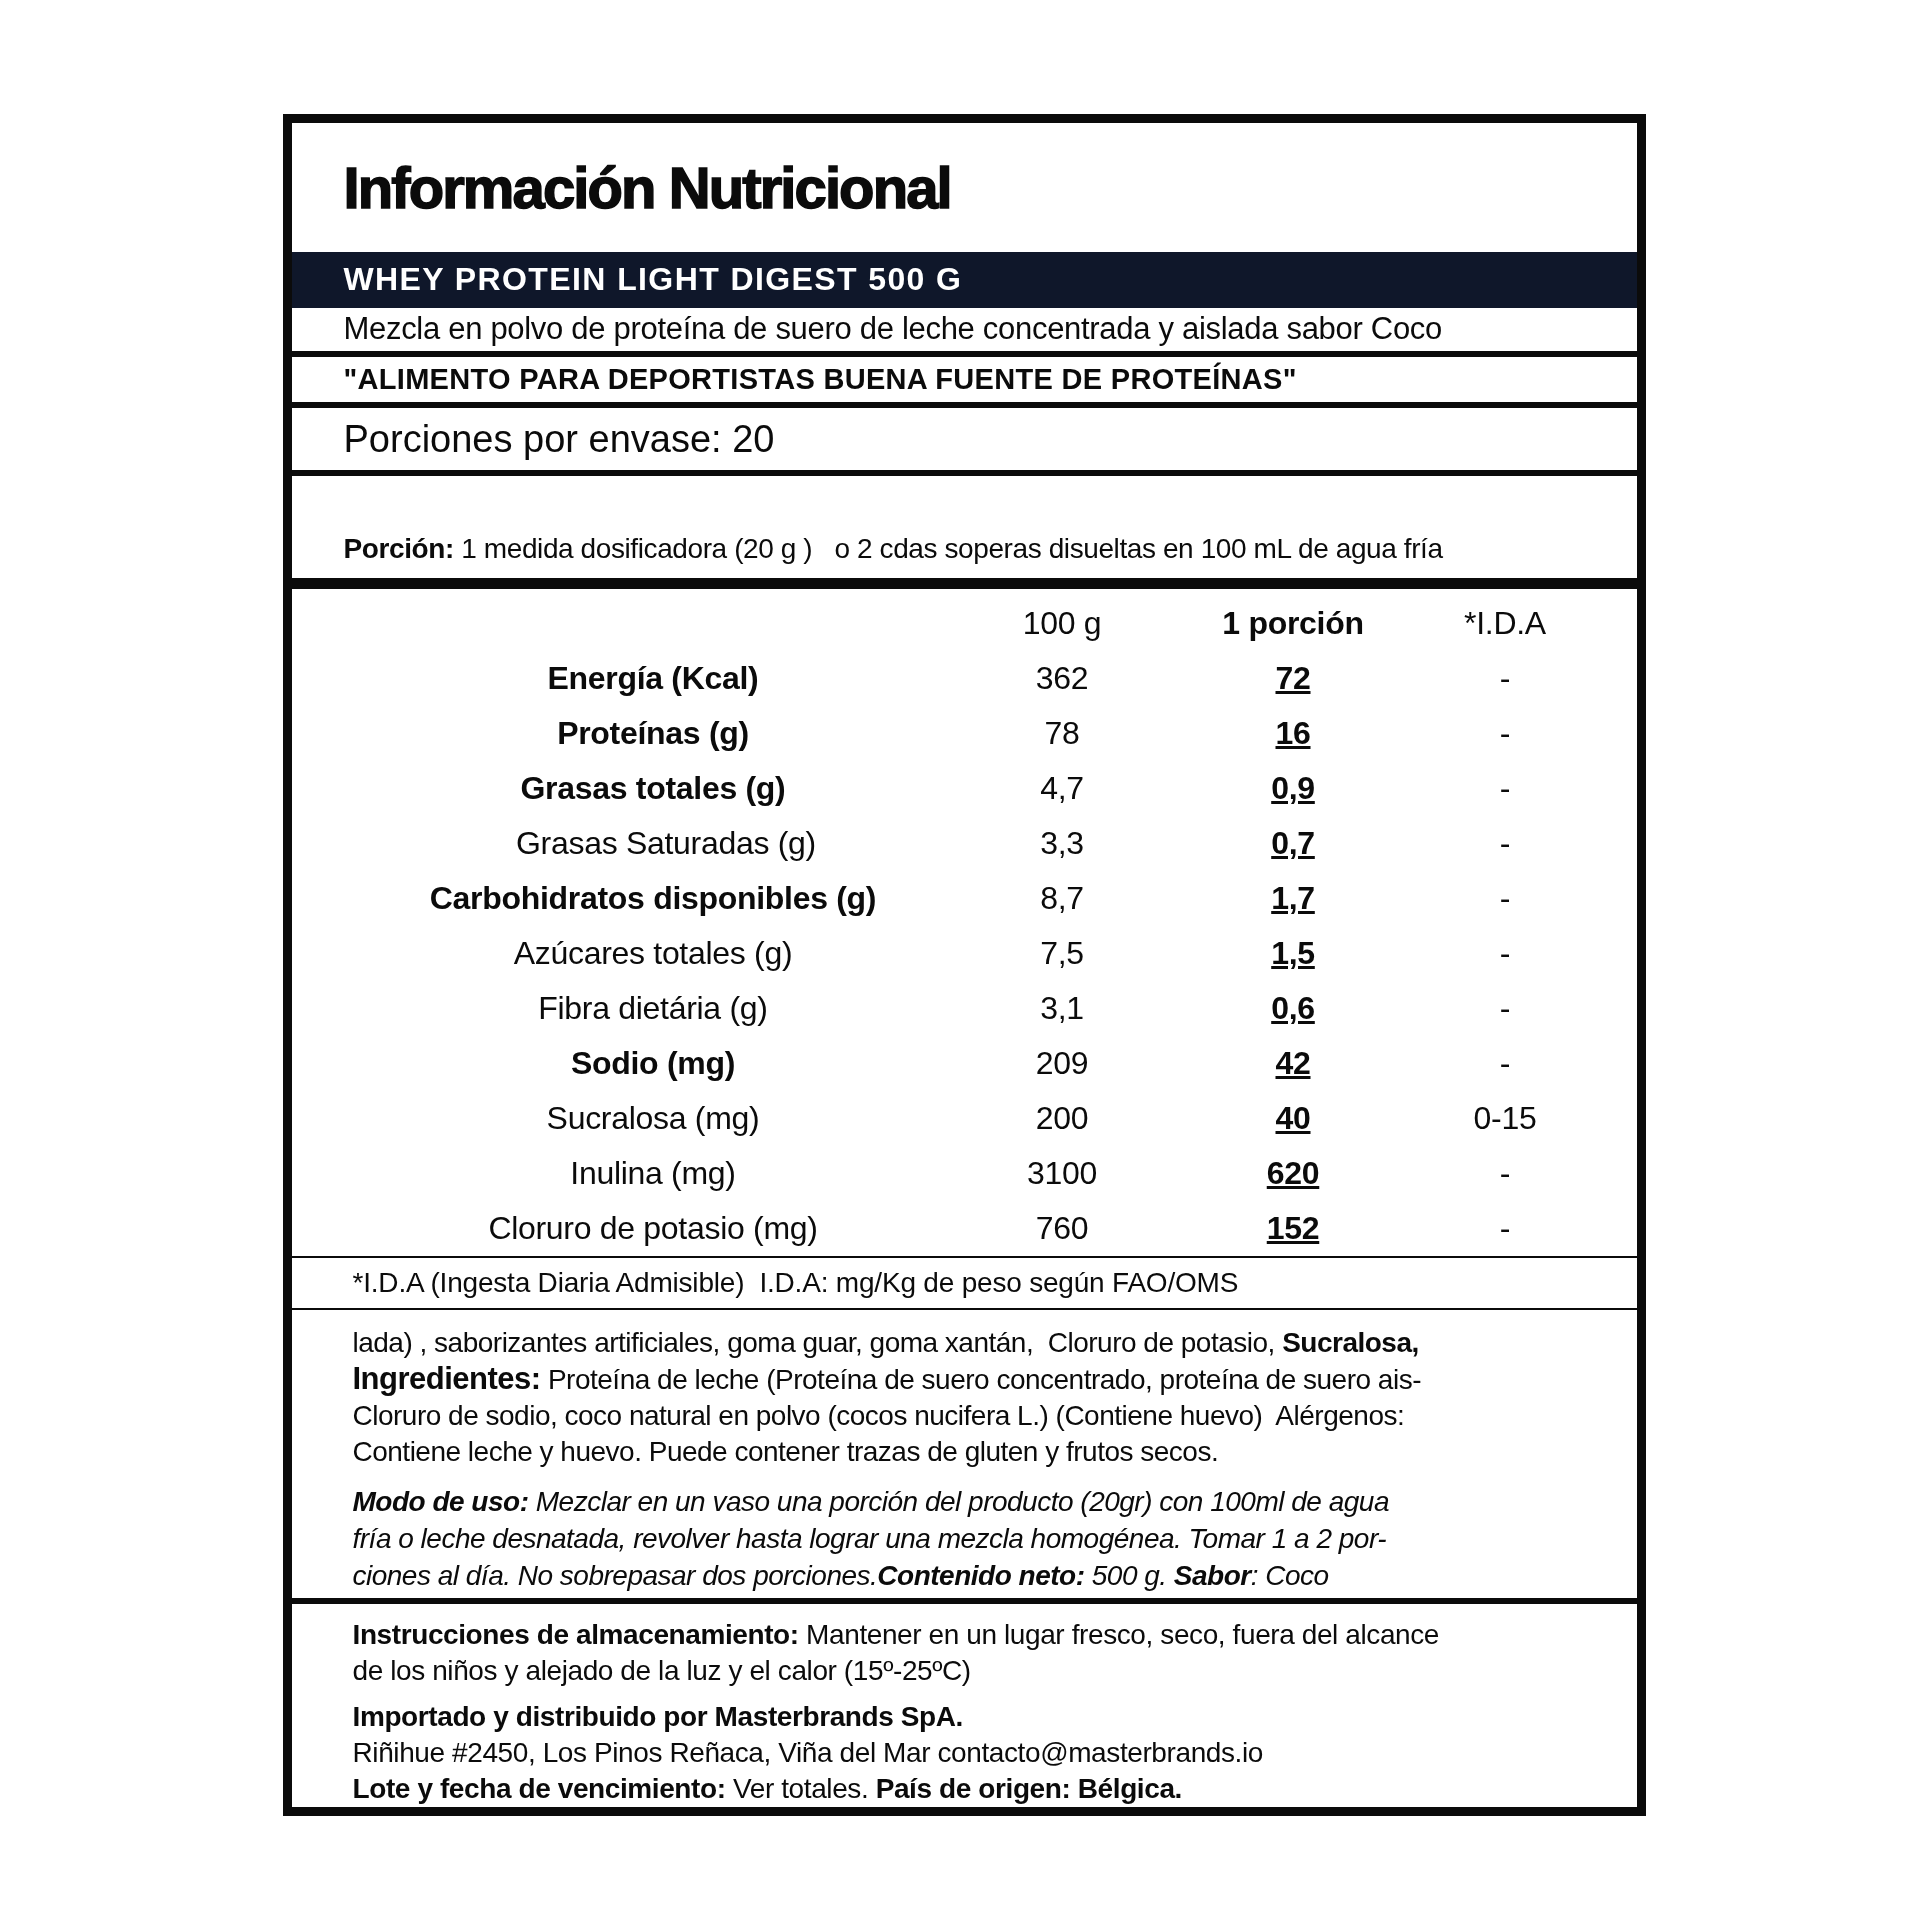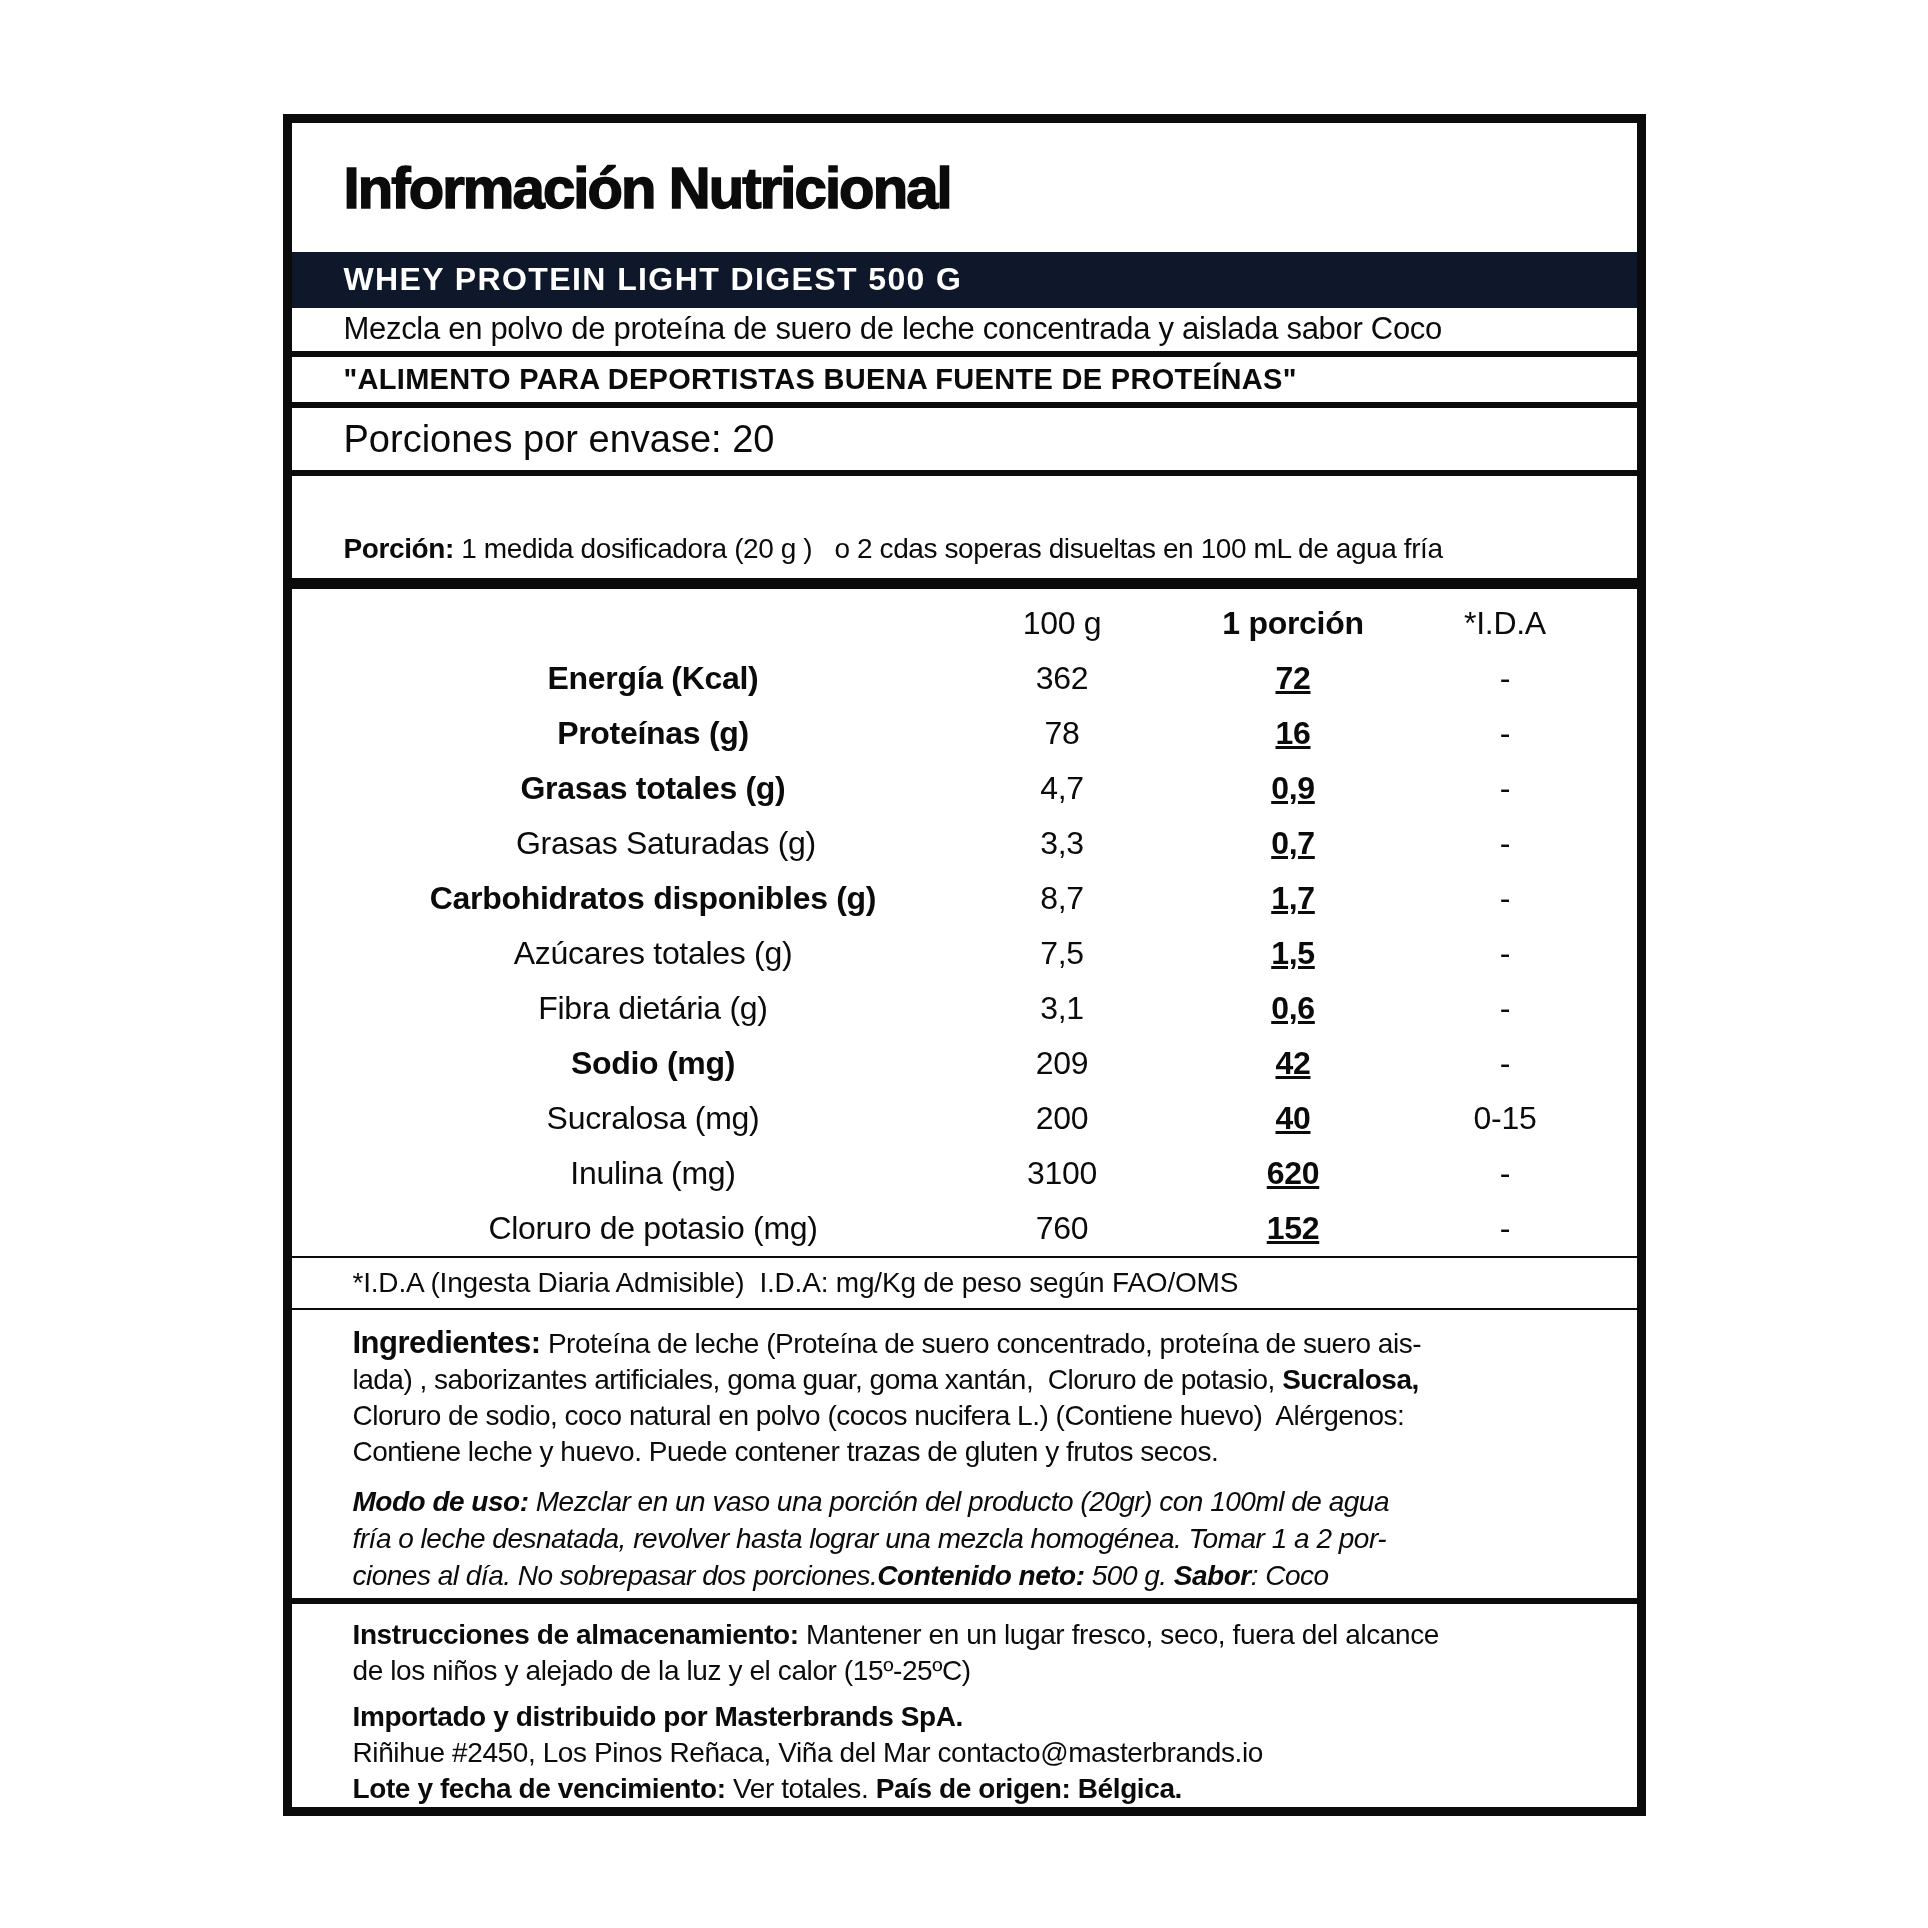--- a/index.html
+++ b/index.html
@@ -179,22 +179,22 @@
       <span class="val vp">152</span>
       <span class="val">-</span>
     </div>
   </div>
 
   <div class="footnote">
     <span>*I.D.A (Ingesta Diaria Admisible)  I.D.A: mg/Kg de peso según FAO/OMS</span>
   </div>
 
   <div class="ingredients">
+    <div class="tl"><span>lada) , saborizantes artificiales, goma guar, goma xantán,  Cloruro de potasio, </span><span class="b">Sucralosa,</span></div>
     <div class="tl"><span class="b lead">Ingredientes:</span><span> Proteína de leche (Proteína de suero concentrado, proteína de suero ais-</span></div>
-    <div class="tl"><span>lada) , saborizantes artificiales, goma guar, goma xantán,  Cloruro de potasio, </span><span class="b">Sucralosa,</span></div>
     <div class="tl"><span>Cloruro de sodio, coco natural en polvo (cocos nucifera L.) (Contiene huevo)  Alérgenos:</span></div>
     <div class="tl"><span>Contiene leche y huevo. Puede contener trazas de gluten y frutos secos.</span></div>
 
     <div class="usage">
       <div class="tl"><span class="b">Modo de uso:</span><span> Mezclar en un vaso una porción del producto (20gr) con 100ml de agua</span></div>
       <div class="tl"><span>fría o leche desnatada, revolver hasta lograr una mezcla homogénea. Tomar 1 a 2 por-</span></div>
       <div class="tl"><span>ciones al día. No sobrepasar dos porciones.</span><span class="b">Contenido neto:</span><span> 500 g. </span><span class="b">Sabor</span><span>: Coco</span></div>
     </div>
   </div>
 

